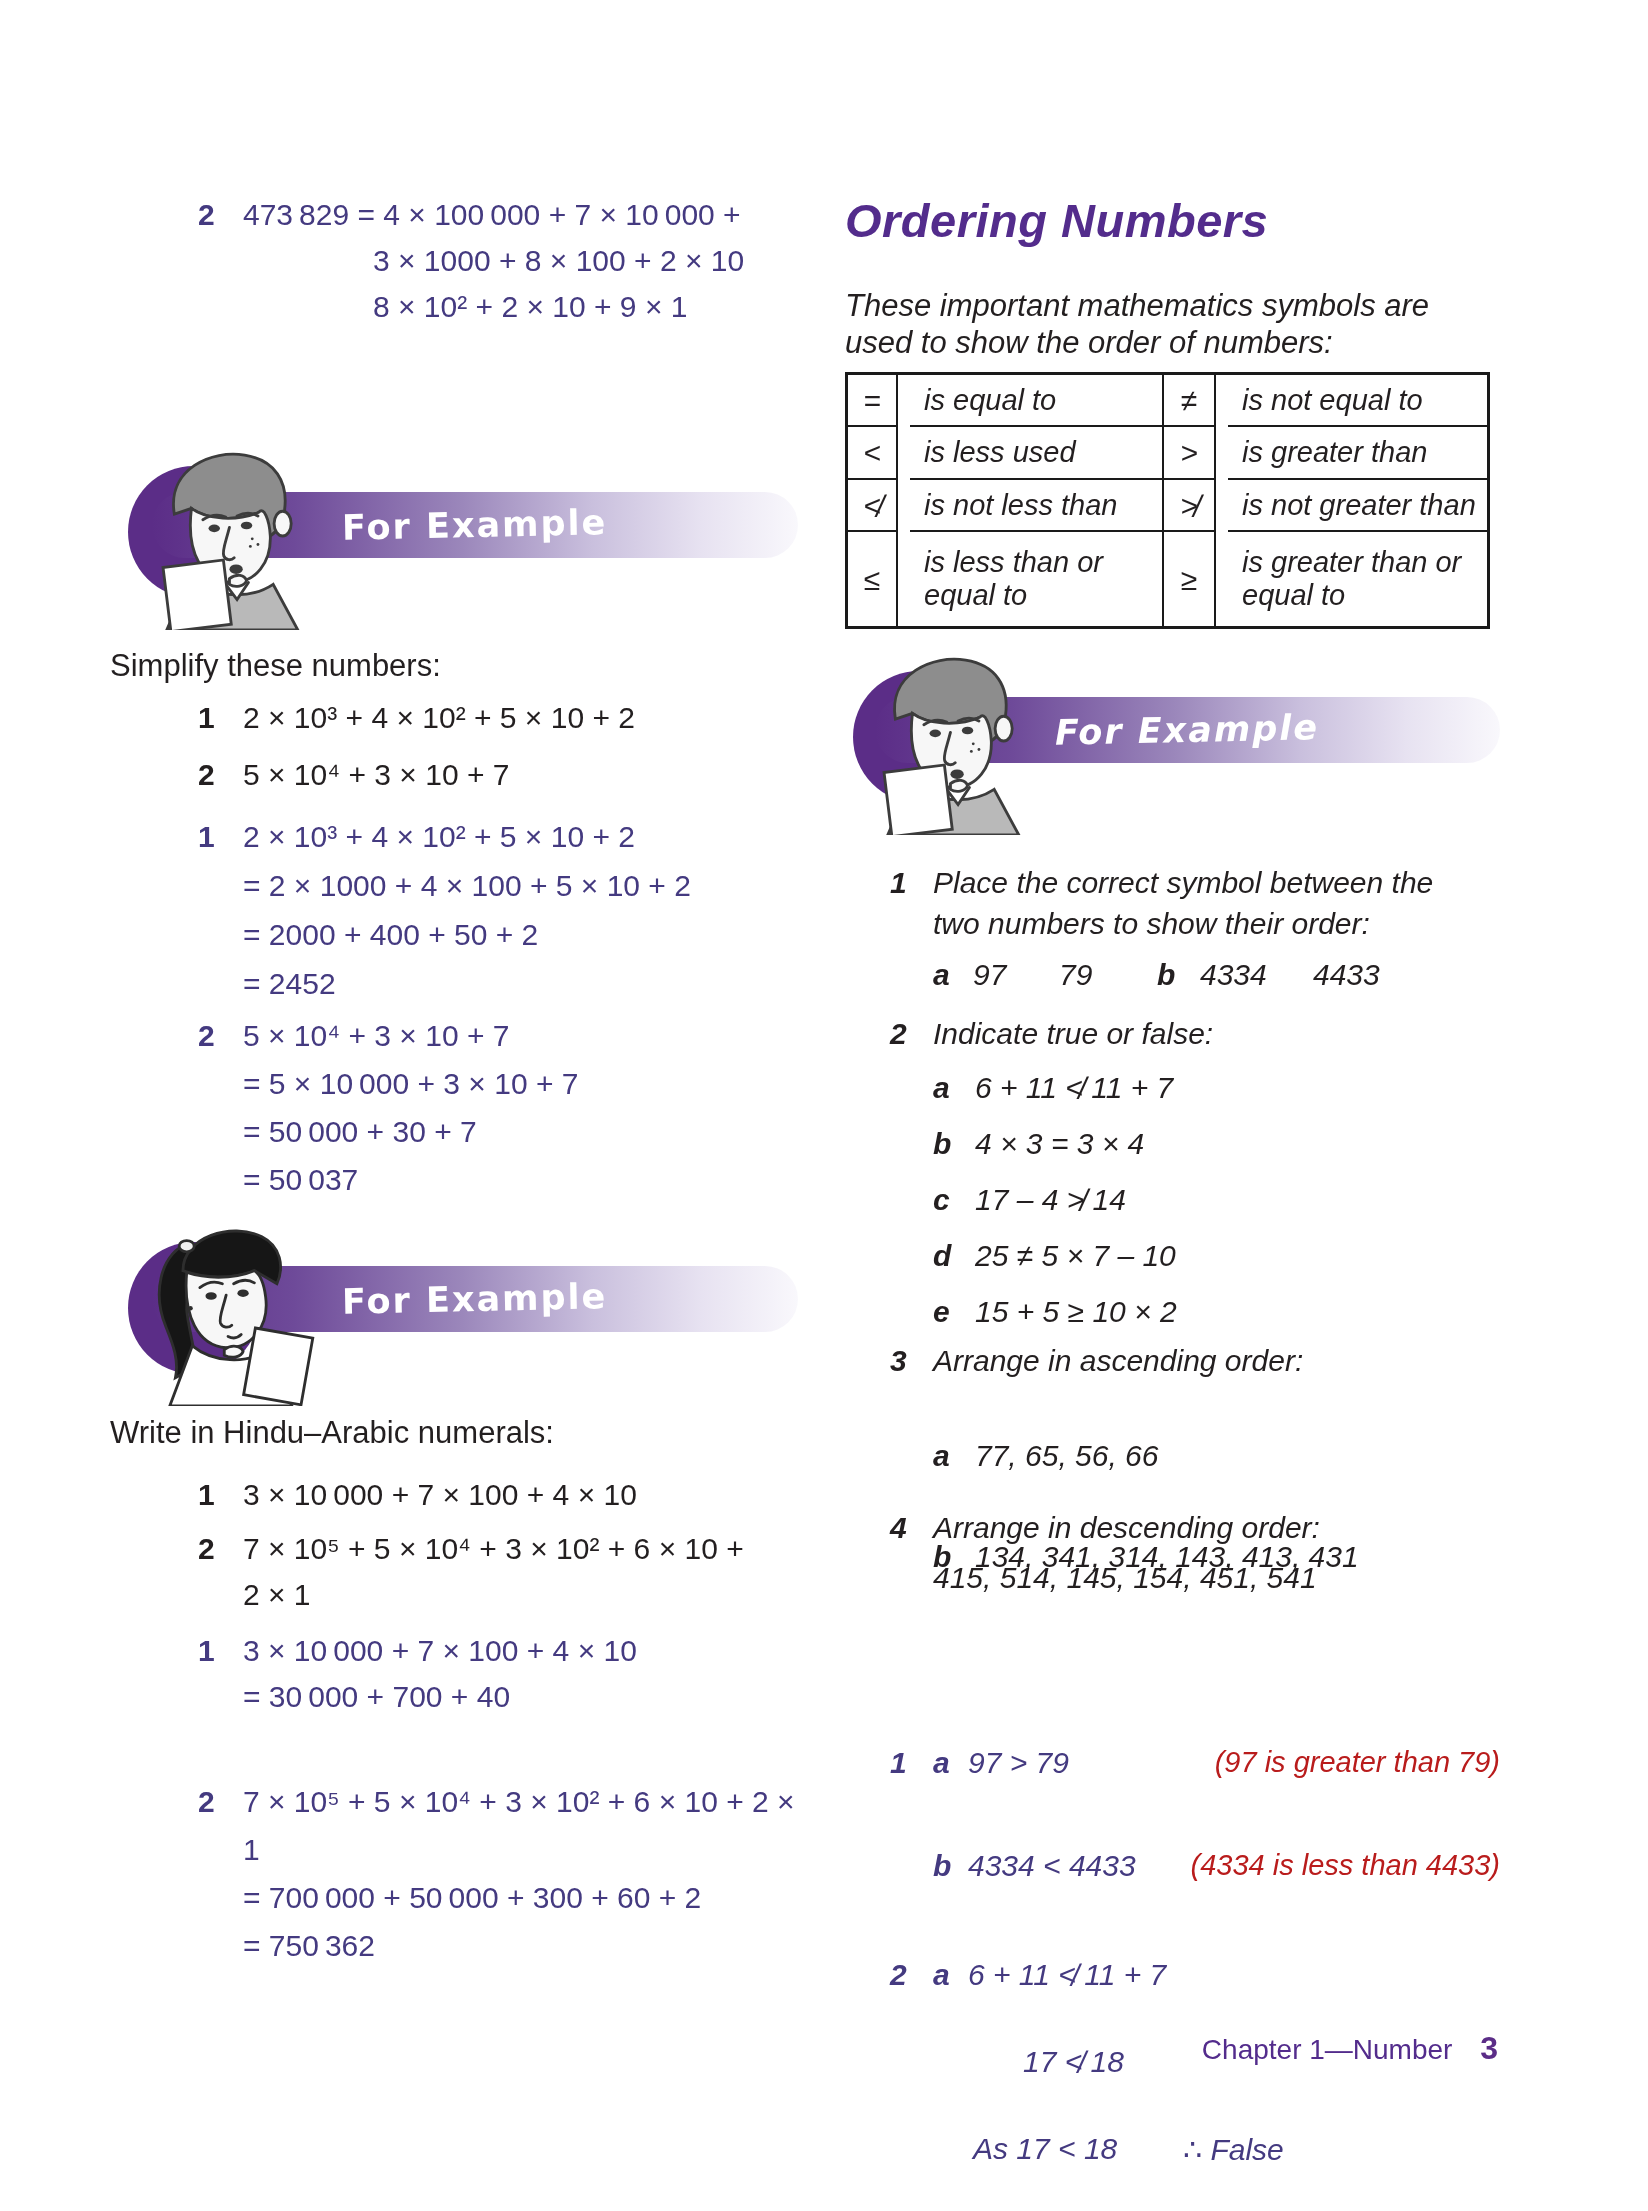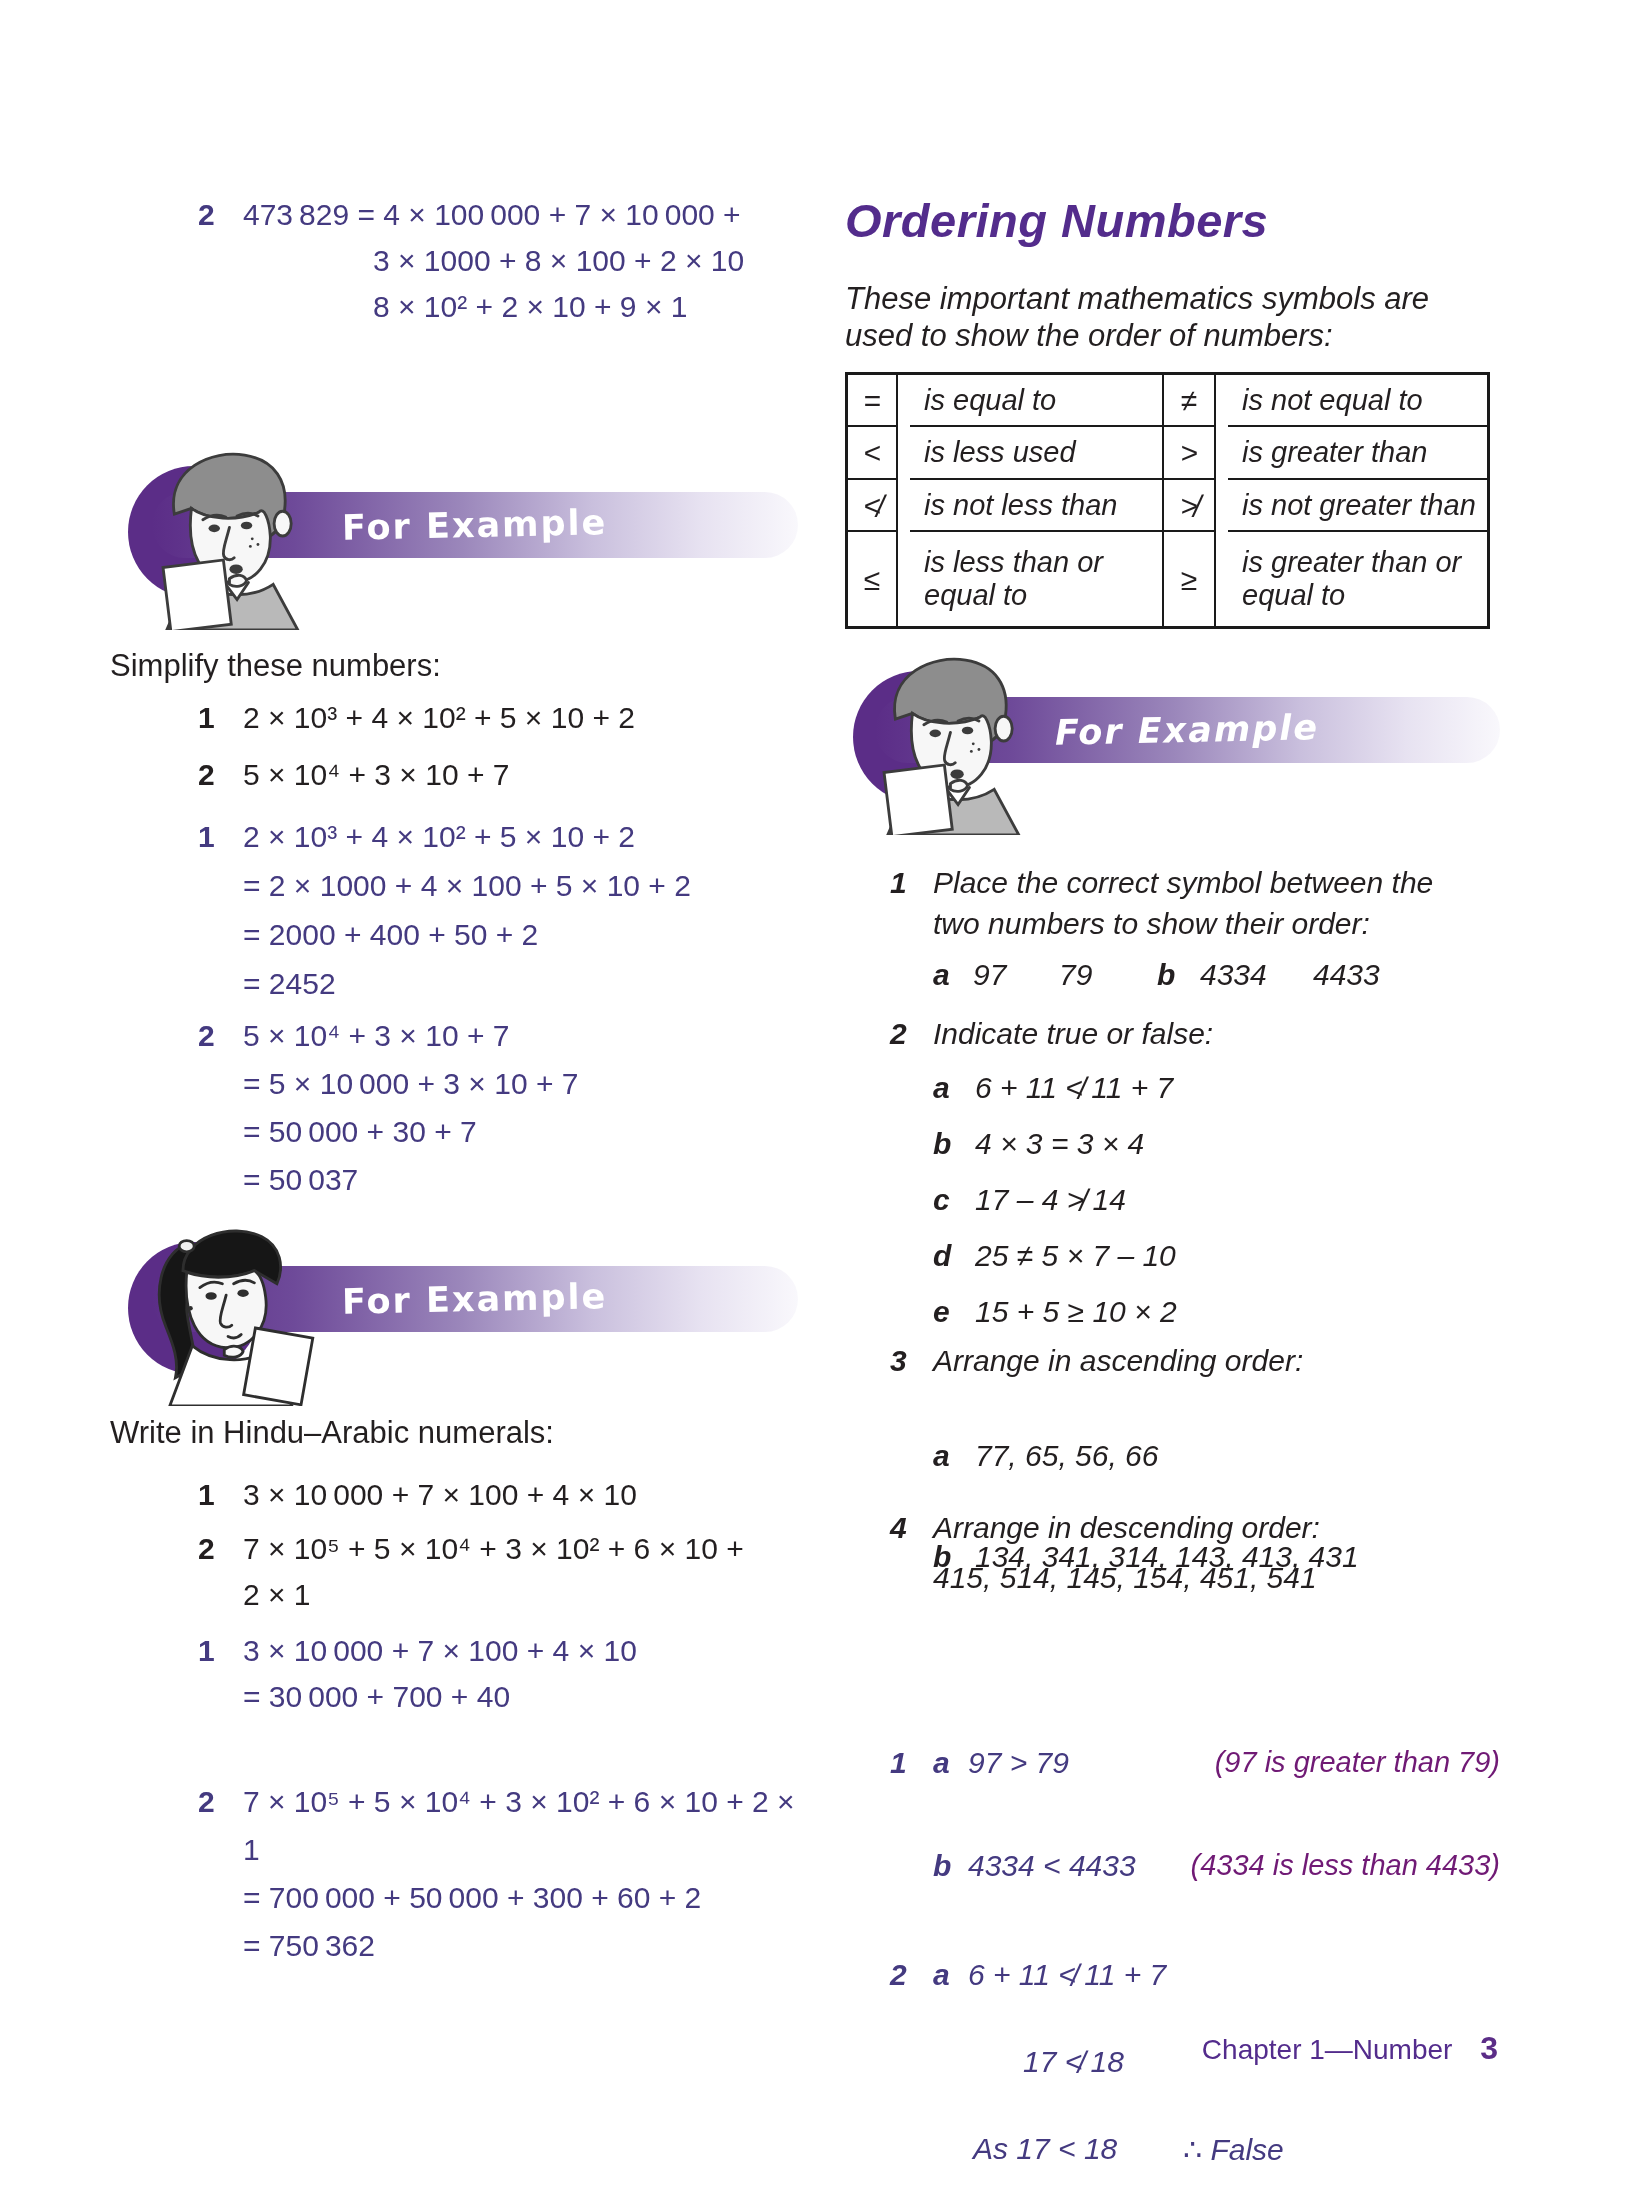--- a/index.html
+++ b/index.html
@@ -15,21 +15,21 @@
   .blacktx{color:#231f20;}
   .qn{position:absolute;font-weight:700;font-size:30px;}
   .qnl{left:88px;}
   .qnr{left:45px;}
   .sl{position:absolute;left:88px;font-weight:700;font-size:30px;}
   .e{padding-left:133px;}
   .e2{padding-left:263px;}
   .e3{padding-left:220px;}
   .er{padding-left:130px;}
   .rt{padding-left:88px;}
-  .lh37{line-height:37px;} .lh41{line-height:41px;}
+  .lh37{line-height:37px;margin-top:7px;} .lh41{line-height:41px;}
   .lh46{line-height:46px;} .lh48{line-height:48px;} .lh49{line-height:49px;}
   .lh56{line-height:56px;}
   .intro{font-size:31px;}
   .heading{font-size:47px;font-weight:800;color:#532c8c;letter-spacing:.5px;}
   
   .banner{position:absolute;left:0;right:0;}
   .cap-circle{position:absolute;width:132px;height:132px;border-radius:50%;background:#5b2d87;z-index:1;}
   .pill{position:absolute;height:66px;border-radius:33px;z-index:1;
         background:linear-gradient(to right,#5b2d87 0%,#6e4a99 22%,#9b87bb 48%,#c9bfdd 68%,#e7e2f1 85%,#f9f8fc 100%);
         display:flex;align-items:center;justify-content:center;}
@@ -37,21 +37,21 @@
         font-family:"DejaVu Sans","Liberation Sans",sans-serif;transform:rotate(-1.2deg);}
   .char{position:absolute;z-index:2;}
   
   .sym-table{position:absolute;border:3px solid #1a1a1a;width:645px;box-sizing:border-box;}
   .trow{display:grid;grid-template-columns:50px 266px 52px 271px;}
   .tcell{box-sizing:border-box;font-size:29px;display:flex;align-items:center;line-height:33px;}
   .sym{justify-content:center;font-size:30px;}
   .desc{padding-left:14px;padding-right:6px;margin-left:12px;}
   .brd{border-right:2.5px solid #1a1a1a;}
   .bbd{border-bottom:2.5px solid #1a1a1a;}
-  .note{position:absolute;right:0;font-size:29px;color:#701a75;}
+  .note{position:absolute;right:0;font-size:29px;color:#b91c1c;}
   .abs{position:absolute;font-size:30px;}
   .footer{position:absolute;top:2030px;right:150px;color:#532c8c;font-size:28px;}
   .pagenum{font-weight:700;font-size:32px;margin-left:20px;color:#5b2d87;}
 </style>
 </head>
 <body>
 
 <div class="page">
 
   <div class="col col-left">

